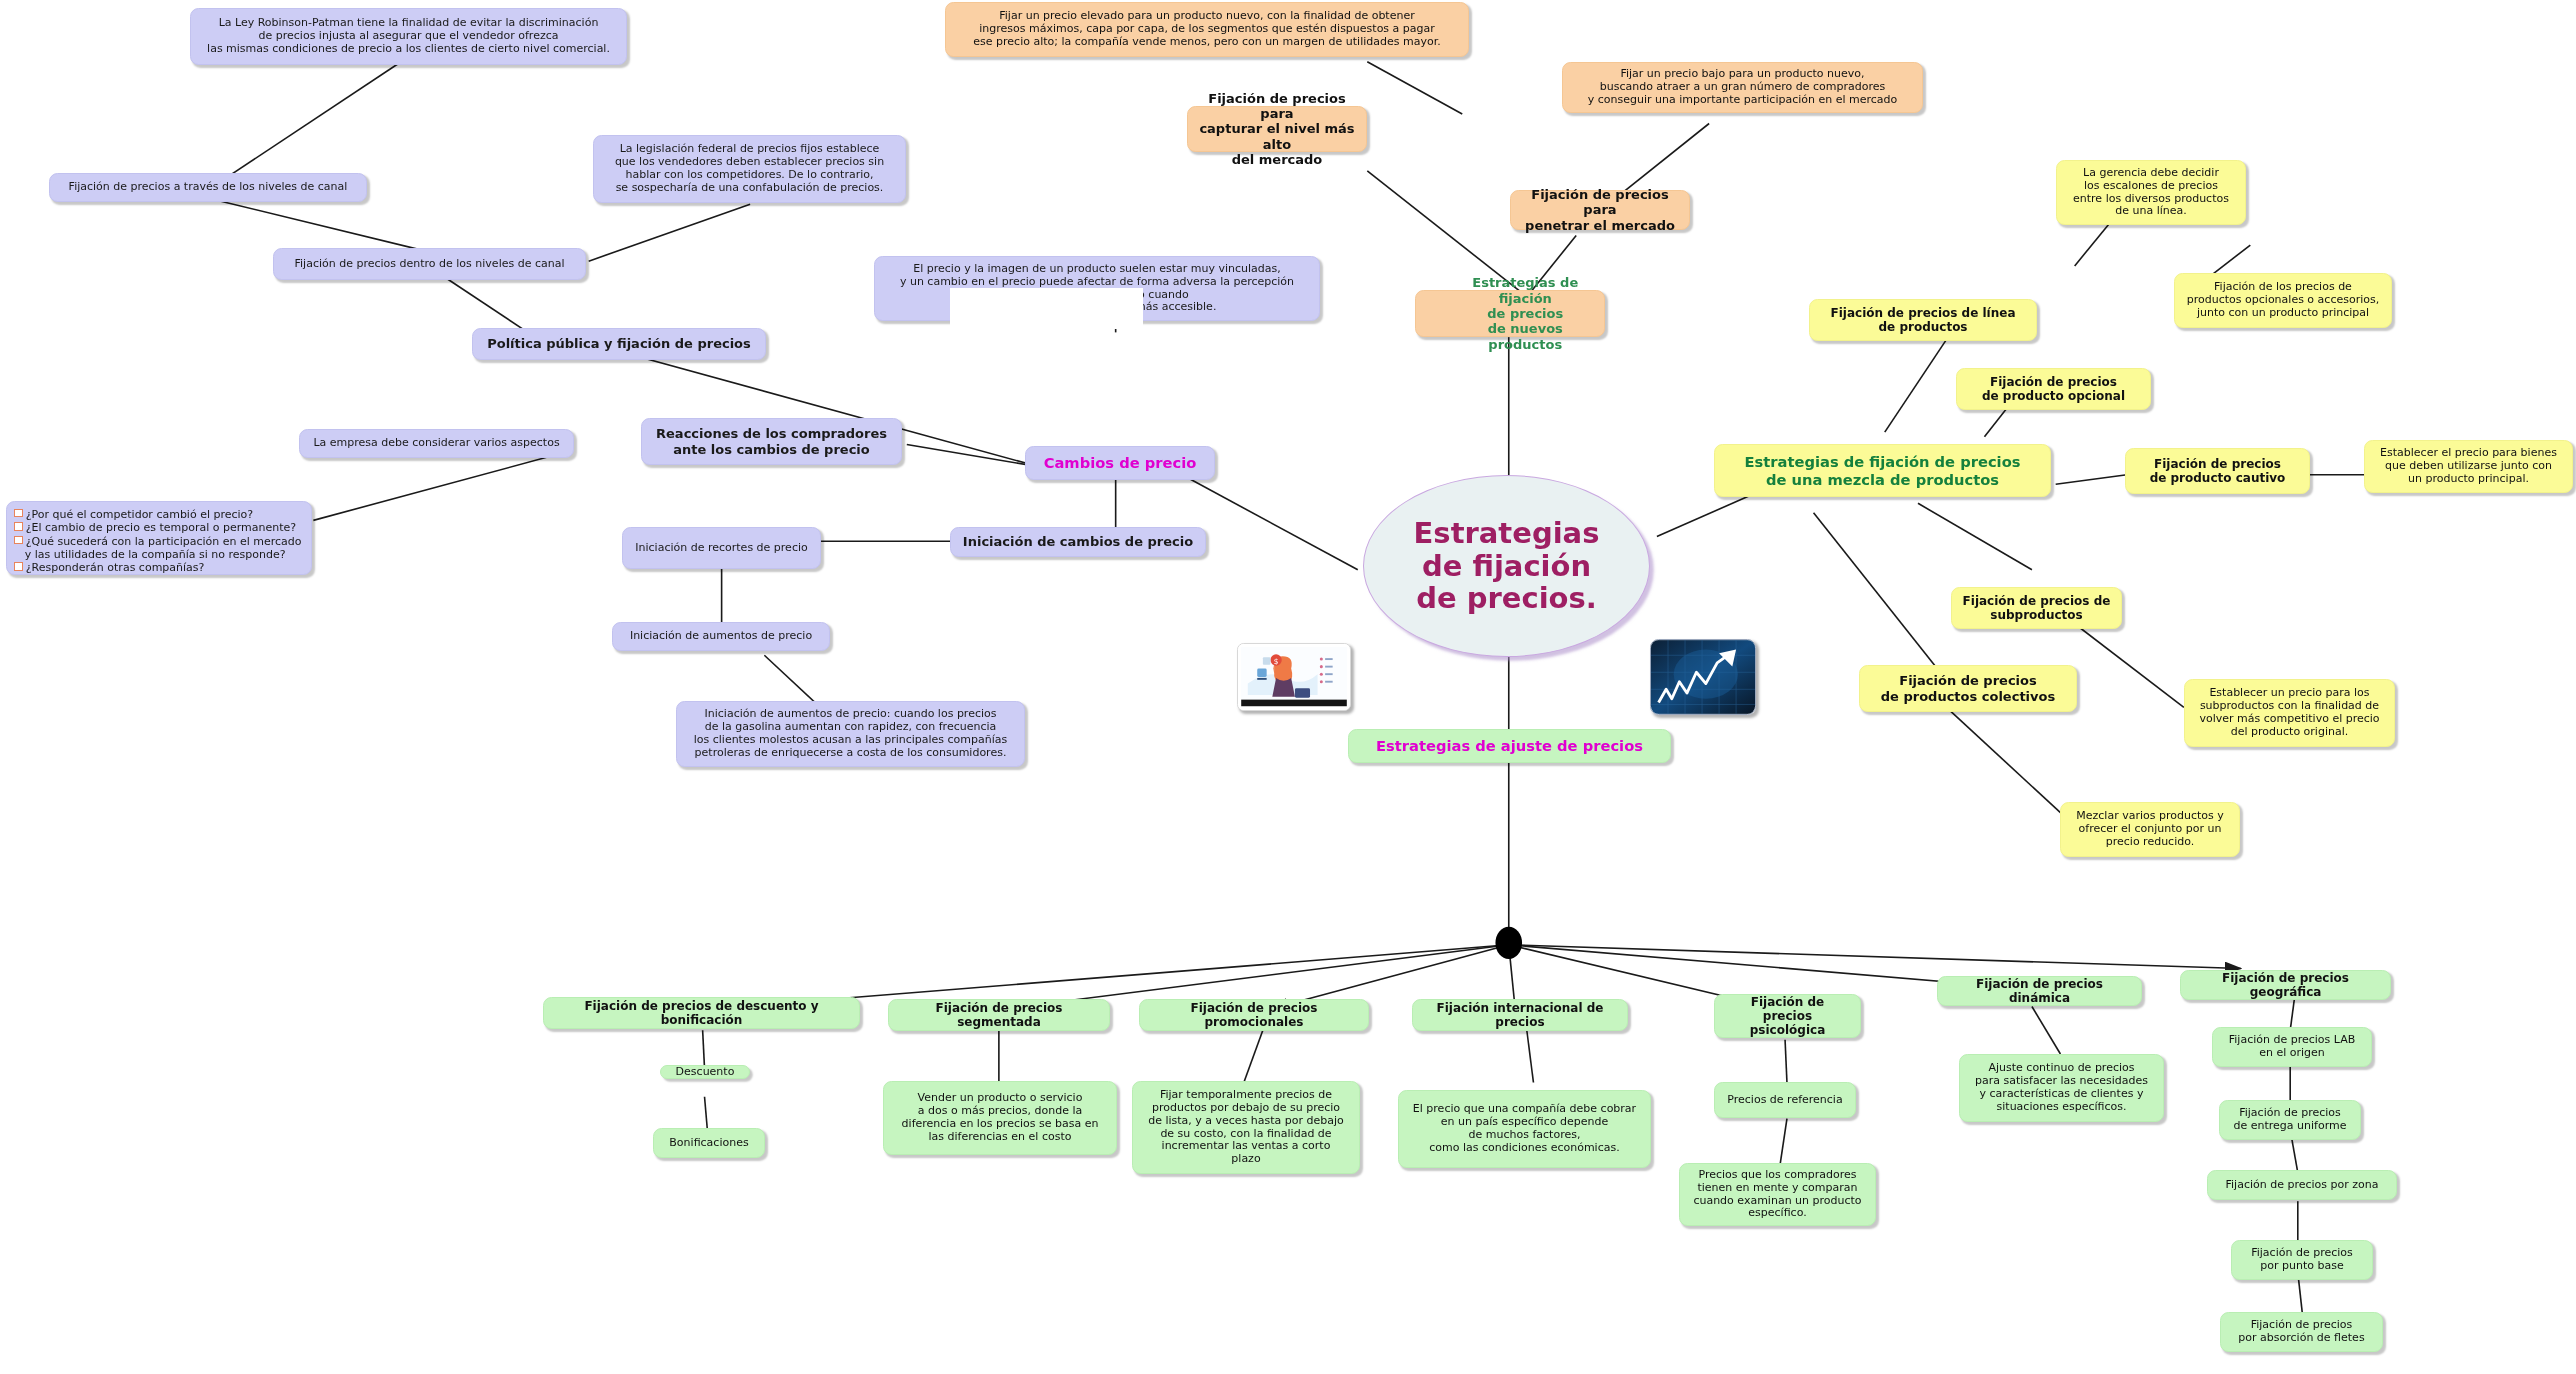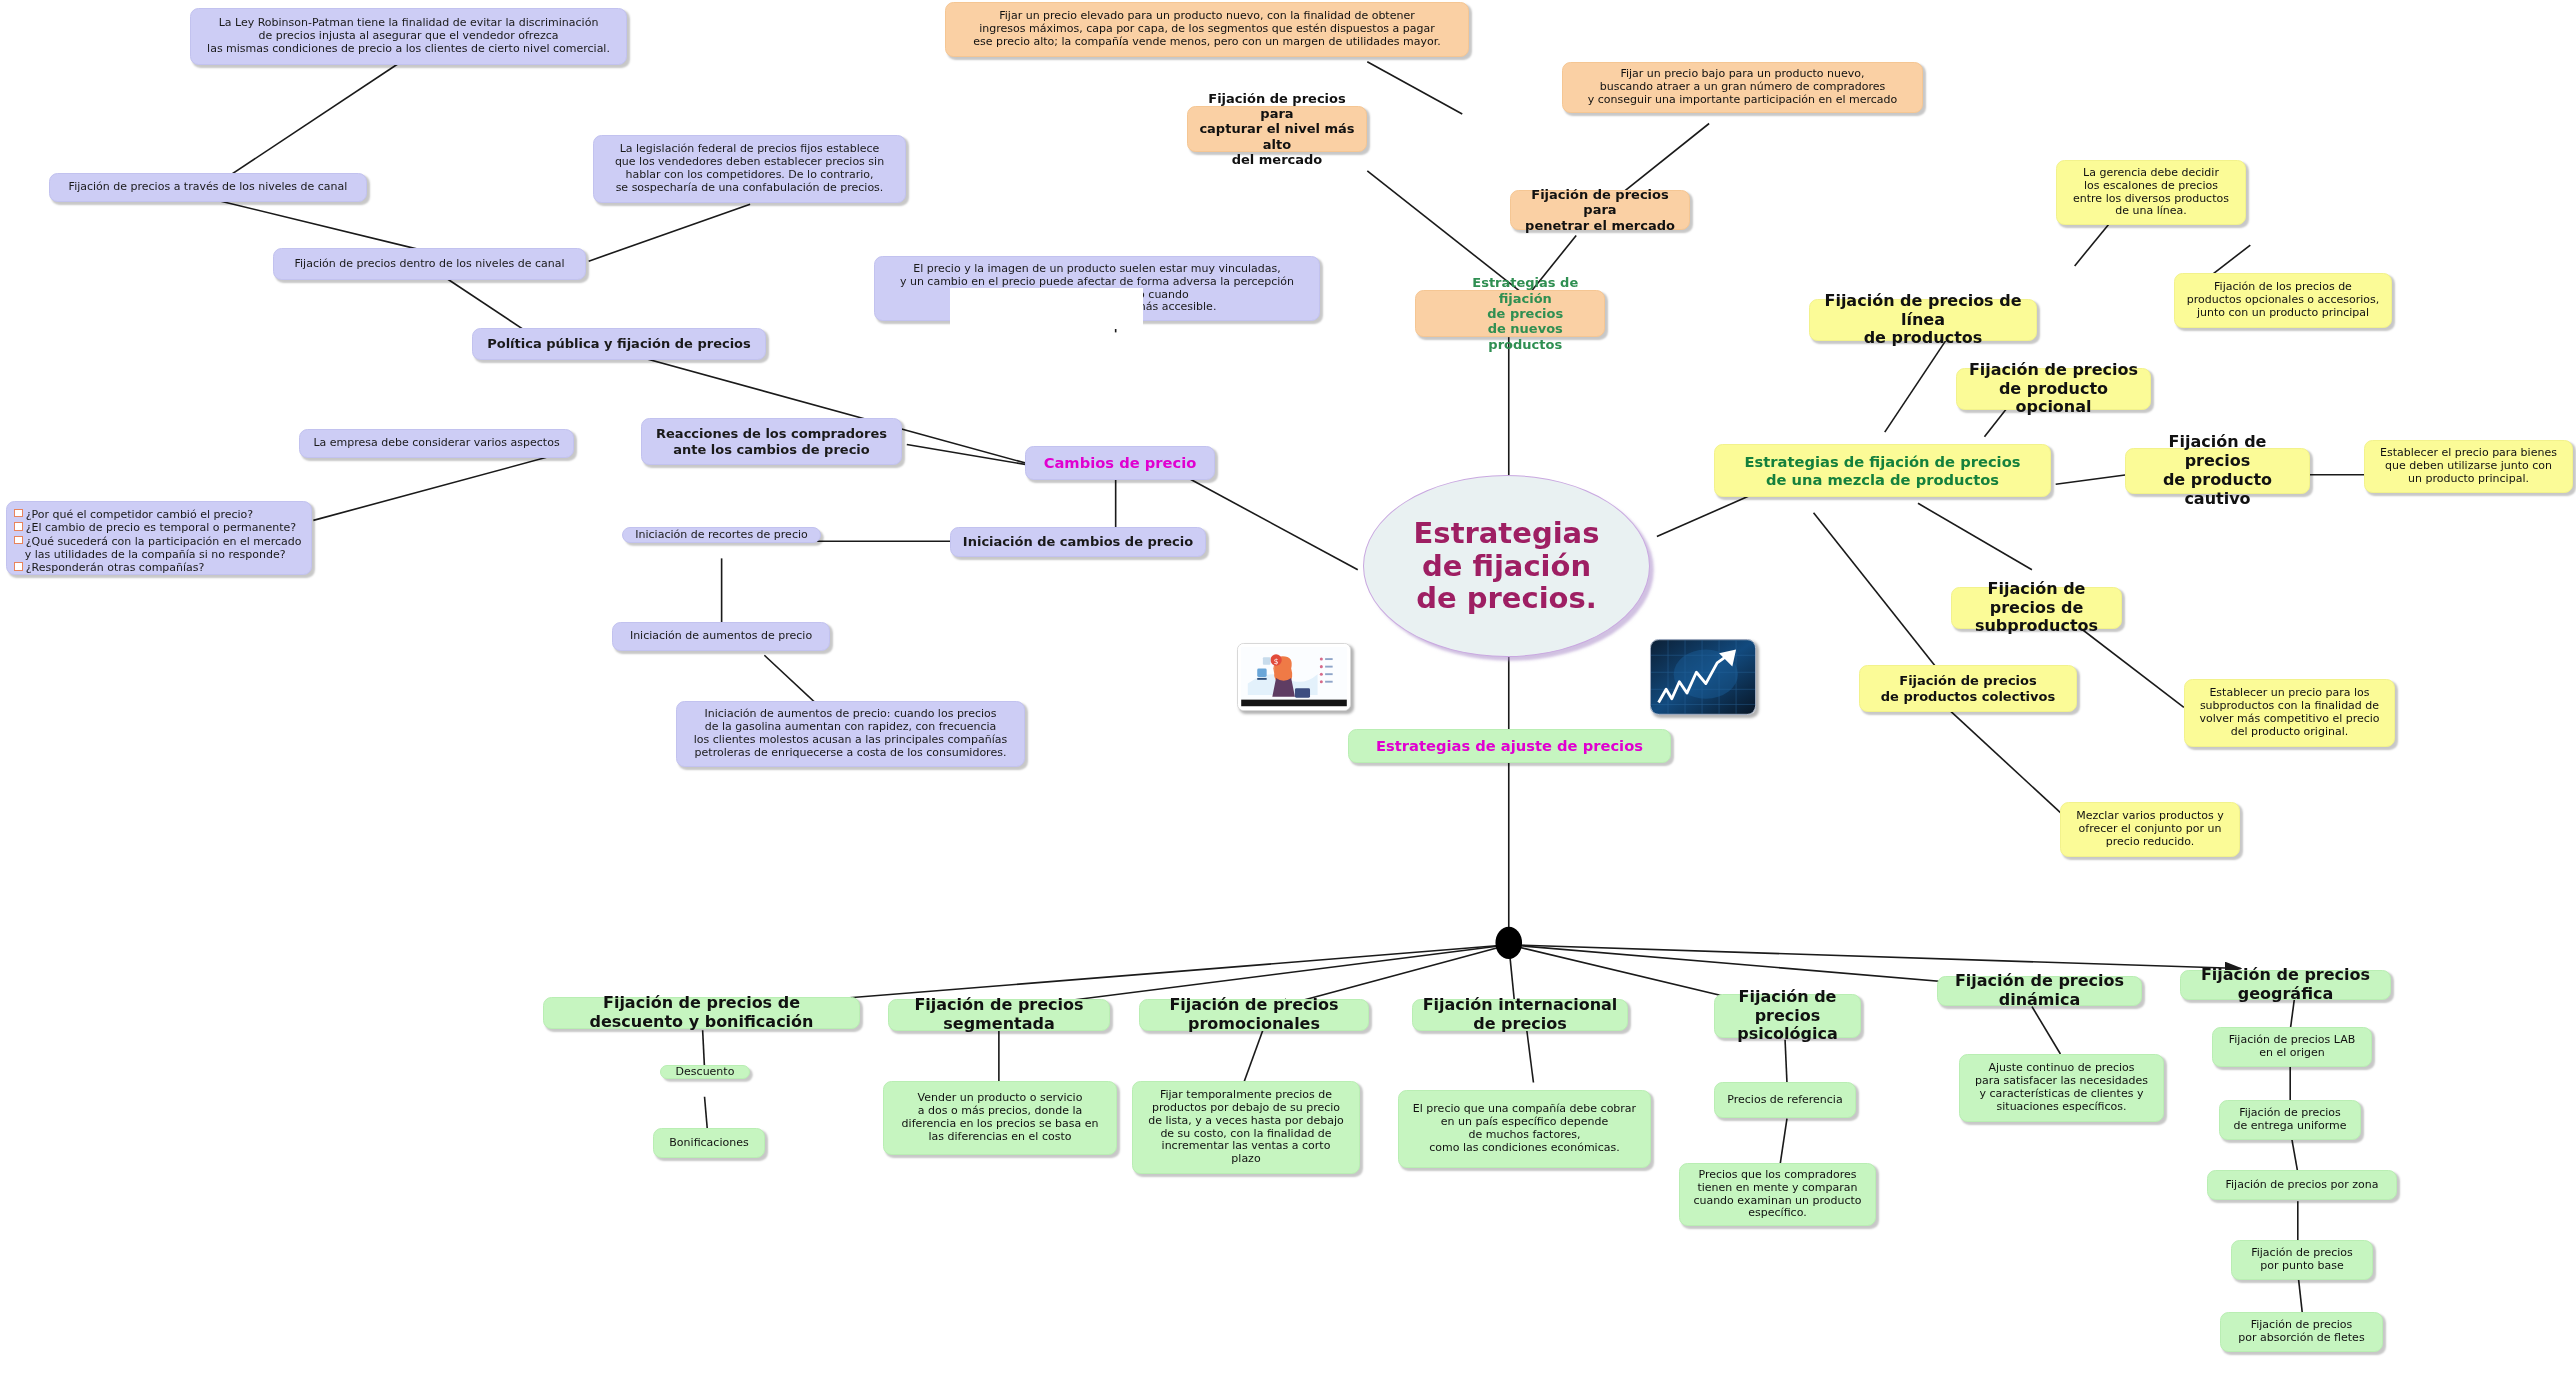--- a/index.html
+++ b/index.html
@@ -10,21 +10,21 @@
         box-shadow:2.8px 2.8px 1.9px rgba(0,0,0,.22);
         display:flex;align-items:center;justify-content:center;text-align:center;
         line-height:1.18;padding:4.7px 9.5px;z-index:5;}
   
   .lav   {background:#cdcdf5;border:0.9px solid #c2c2ef;color:#1a1a1a;}
   .orng  {background:#fad0a4;border:0.9px solid #f5c693;color:#111;}
   .yel   {background:#fbfb97;border:0.9px solid #f2f28c;color:#111;}
   .grn   {background:#c6f5c0;border:0.9px solid #b9eeb3;color:#111;}
   .b     {font-weight:bold;}
   .t11   {font-size:11px;}
-  .t12   {font-size:16px;}
+  .t12   {font-size:12px;}
   .t13   {font-size:13px;}
   .t15   {font-size:14.7px;}
   .magenta{color:#e000d0;}
   .green-tx{color:#2f8f52;}
   .blue-tx{color:#15803d;}
   .center-ellipse{position:absolute;border-radius:50%;
       background:#e9f1f2;border:1.9px solid #c9a8e0;
       box-shadow:3.8px 3.8px 2.8px rgba(170,140,200,.55);
       display:flex;align-items:center;justify-content:center;text-align:center;
       color:#9e1f63;font-weight:bold;font-size:29px;line-height:1.12;z-index:6;}
@@ -252,21 +252,21 @@
   <div class="node lav t11 bullets" style="left:5.7px;top:501px;width:306px;height:74px;display:block;padding:6.6px 7.6px;">
     <span class="bl"><span class="sq"></span><span>¿Por qué el competidor cambió el precio?</span></span>
     <span class="bl"><span class="sq"></span><span>¿El cambio de precio es temporal o permanente?</span></span>
     <span class="bl"><span class="sq"></span><span>¿Qué sucederá con la participación en el mercado</span></span>
     <span class="bl"><span style="white-space:pre">   y las utilidades de la compañía si no responde?</span></span>
     <span class="bl"><span class="sq"></span><span>¿Responderán otras compañías?</span></span>
   </div>
 
   <div class="node lav t13 b" style="left:950px;top:527px;width:256px;height:30px;">Iniciación de cambios de precio</div>
 
-  <div class="node lav t11" style="left:622px;top:527px;width:199px;height:16px;">Iniciación de recortes de precio</div>
+  <div class="node lav t11" style="left:622px;top:527px;width:199px;height:42px;">Iniciación de recortes de precio</div>
   <div class="node lav t11" style="left:612px;top:622px;width:218px;height:28.5px;">Iniciación de aumentos de precio</div>
   <div class="node lav t11" style="left:676px;top:701px;width:349px;height:66px;white-space:pre-line;">Iniciación de aumentos de precio: cuando los precios
 de la gasolina aumentan con rapidez, con frecuencia
 los clientes molestos acusan a las principales compañías
 petroleras de enriquecerse a costa de los consumidores.</div>
 
   <div class="node lav t11" style="left:874px;top:256px;width:446px;height:65px;white-space:pre-line;">El precio y la imagen de un producto suelen estar muy vinculadas,
 y un cambio en el precio puede afectar de forma adversa la percepción
 que tien                              y descubrió esto cuando
 trató de amp                        nea de joyería más accesible.</div>

